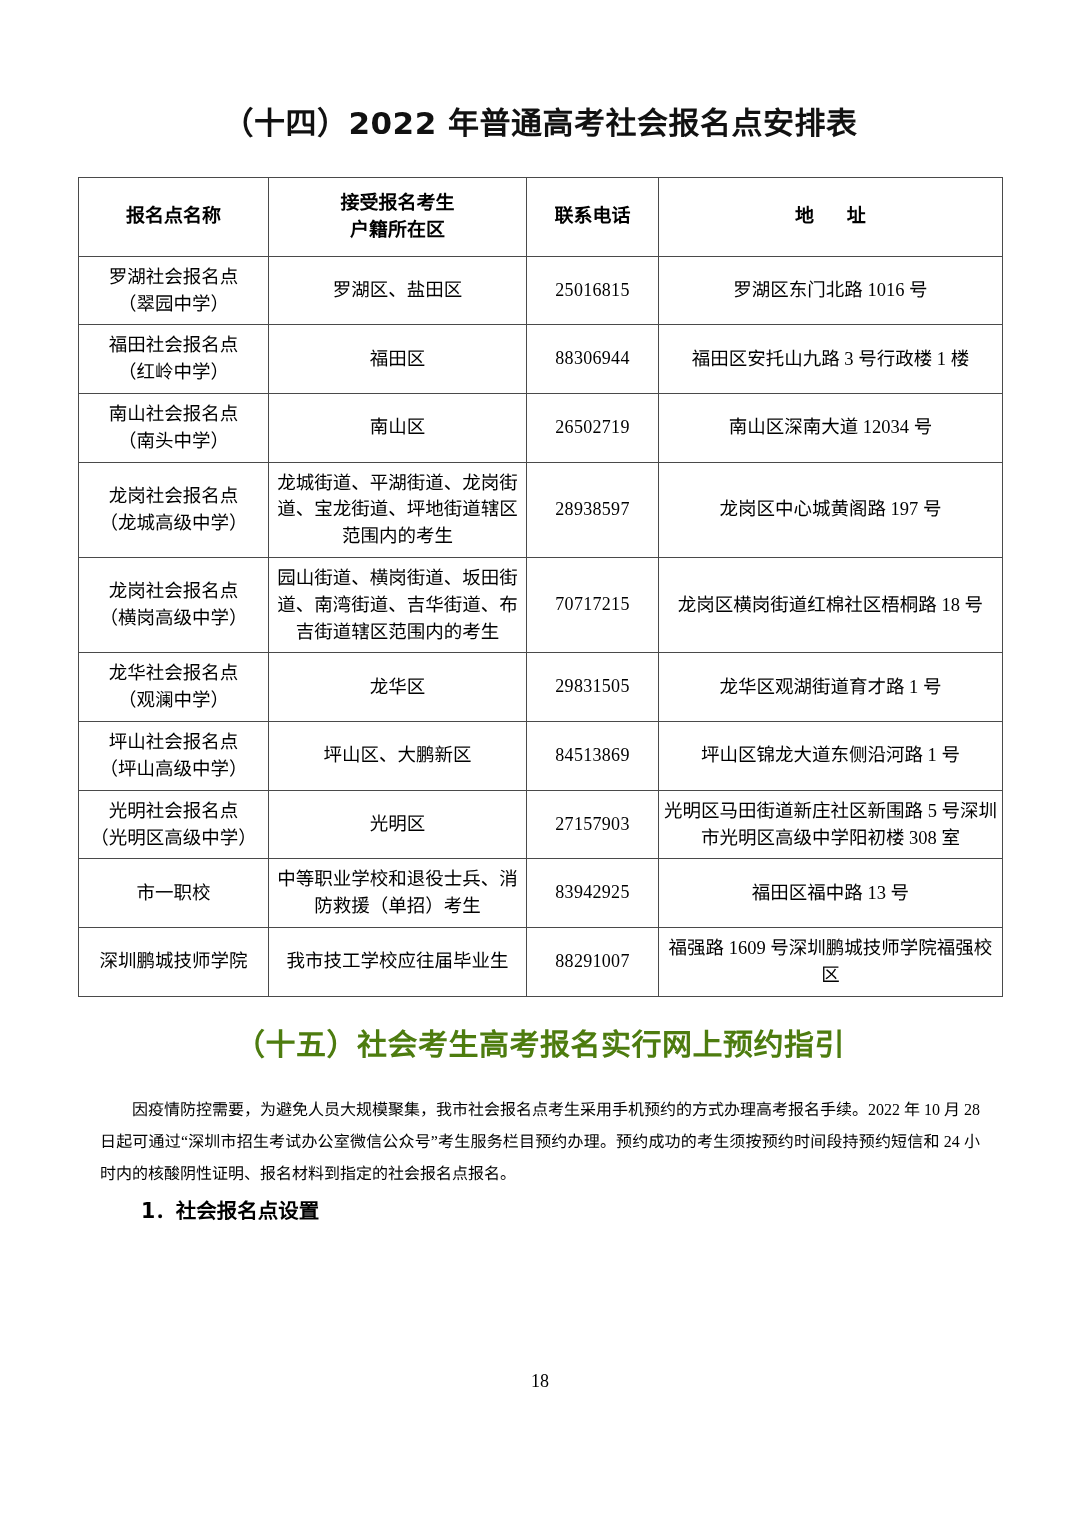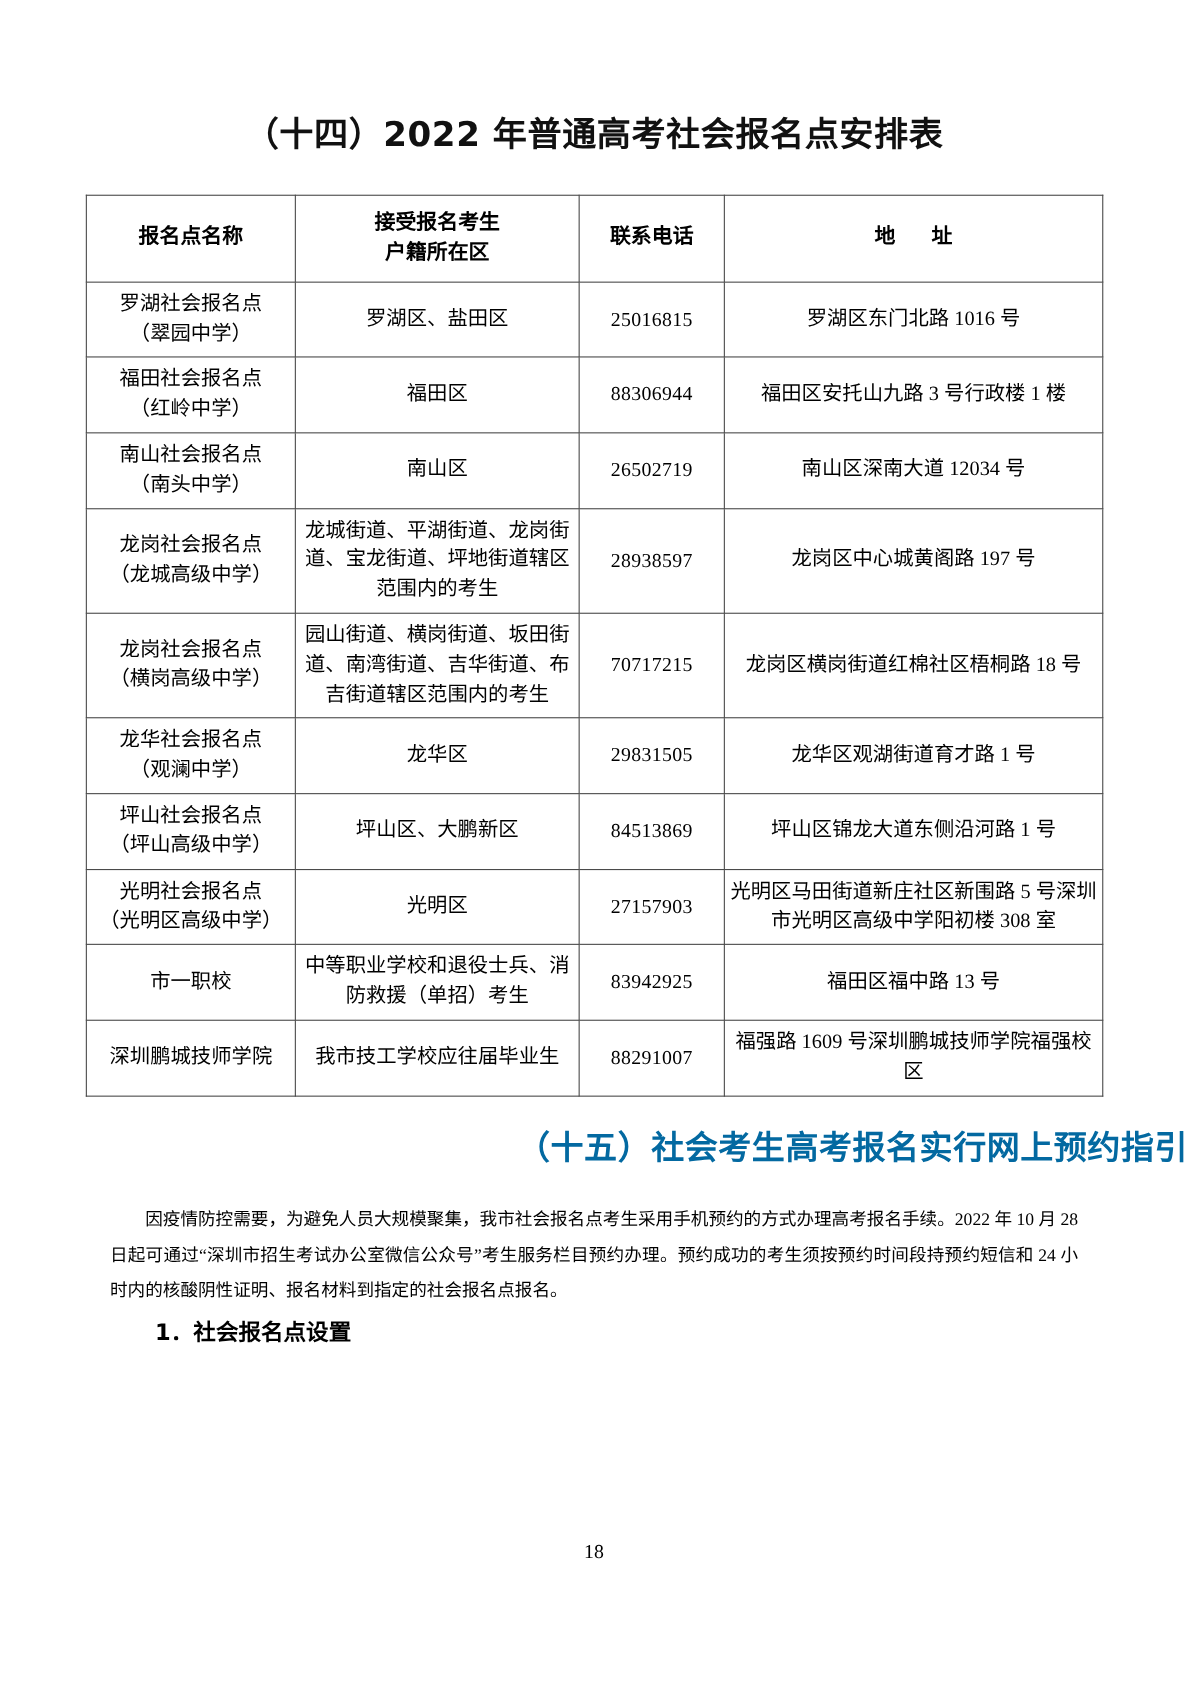--- a/index.html
+++ b/index.html
@@ -30,29 +30,29 @@
     font-family: "DejaVu Sans", "Liberation Sans", sans-serif;
     font-weight: bold;
     font-size: 31px;
     letter-spacing: 0.5px;
     margin: 0;
     padding-top: 104px;
     line-height: 1.25;
     color: #111;
   }
   .section-title {
-    text-align: right;
+    text-align: center;
     font-family: "DejaVu Sans", "Liberation Sans", sans-serif;
     font-weight: bold;
     font-size: 30px;
     letter-spacing: 0.5px;
     margin: 0;
     padding-top: 28px;
     line-height: 1.3;
-    color: #0369a1;
+    color: #4d7c0f;
   }
 
   
   .table-wrap {
     margin: 34px auto 0 auto;
     width: 924px;
   }
   table.reg-table {
     border-collapse: collapse;
     width: 924px;
@@ -103,21 +103,21 @@
     text-indent: 2em;
     font-family: "DejaVu Sans", "Liberation Sans", sans-serif;
     font-weight: bold;
   }
 
   
   .page-number {
     position: absolute;
     left: 0;
     right: 0;
-    top: 1400px;
+    top: 1371px;
     text-align: center;
     font-size: 18px;
     font-family: "Liberation Serif", "DejaVu Serif", serif;
   }
 </style>
 </head>
 <body>
 
 <div class="page">
 

